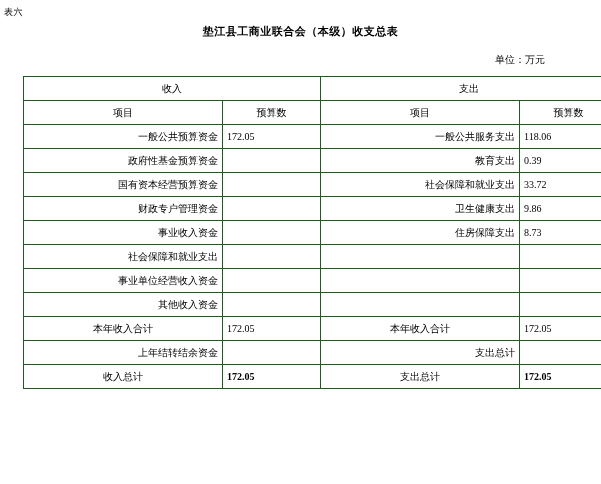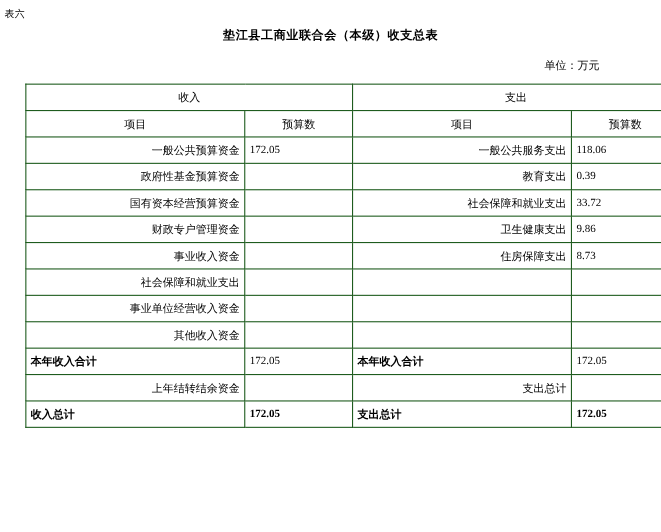--- a/index.html
+++ b/index.html
@@ -76,22 +76,22 @@
   }
   .c-item  { width: 199px; }
   .c-num   { width: 98px; }
   .num {
     text-align: left;
   }
   .left {
     text-align: right;
   }
   .total-label {
-    text-align: left;
-    font-weight: bold;
+    text-align: center;
+    font-weight: normal;
   }
   .bold {
     font-weight: bold;
   }
   .empty {
     height: 24px;
   }
 </style>
 </head>
 <body>

